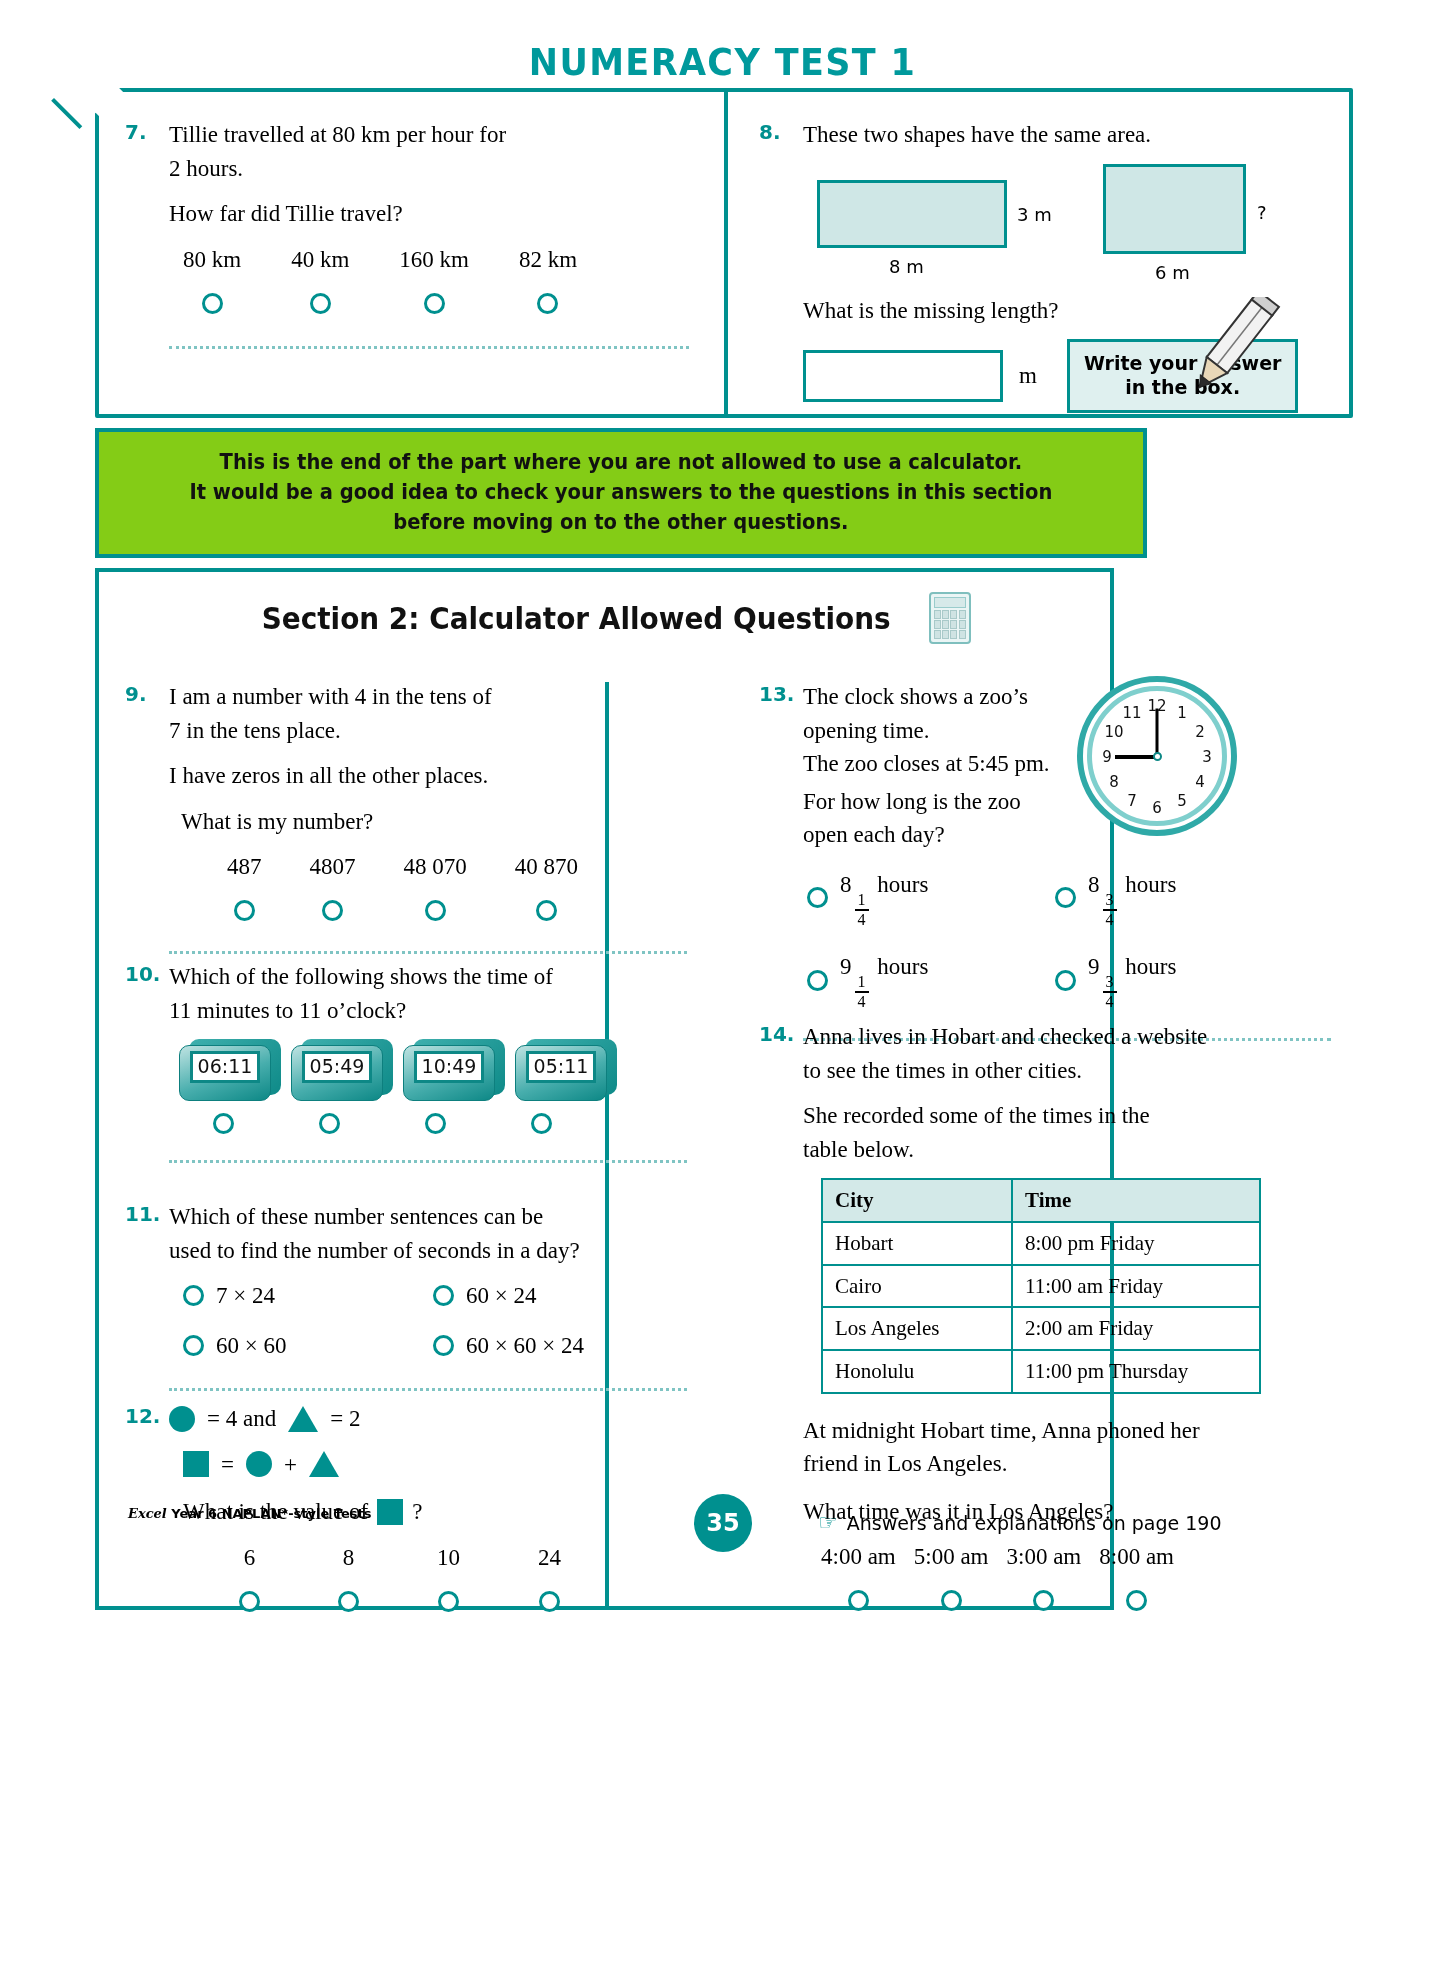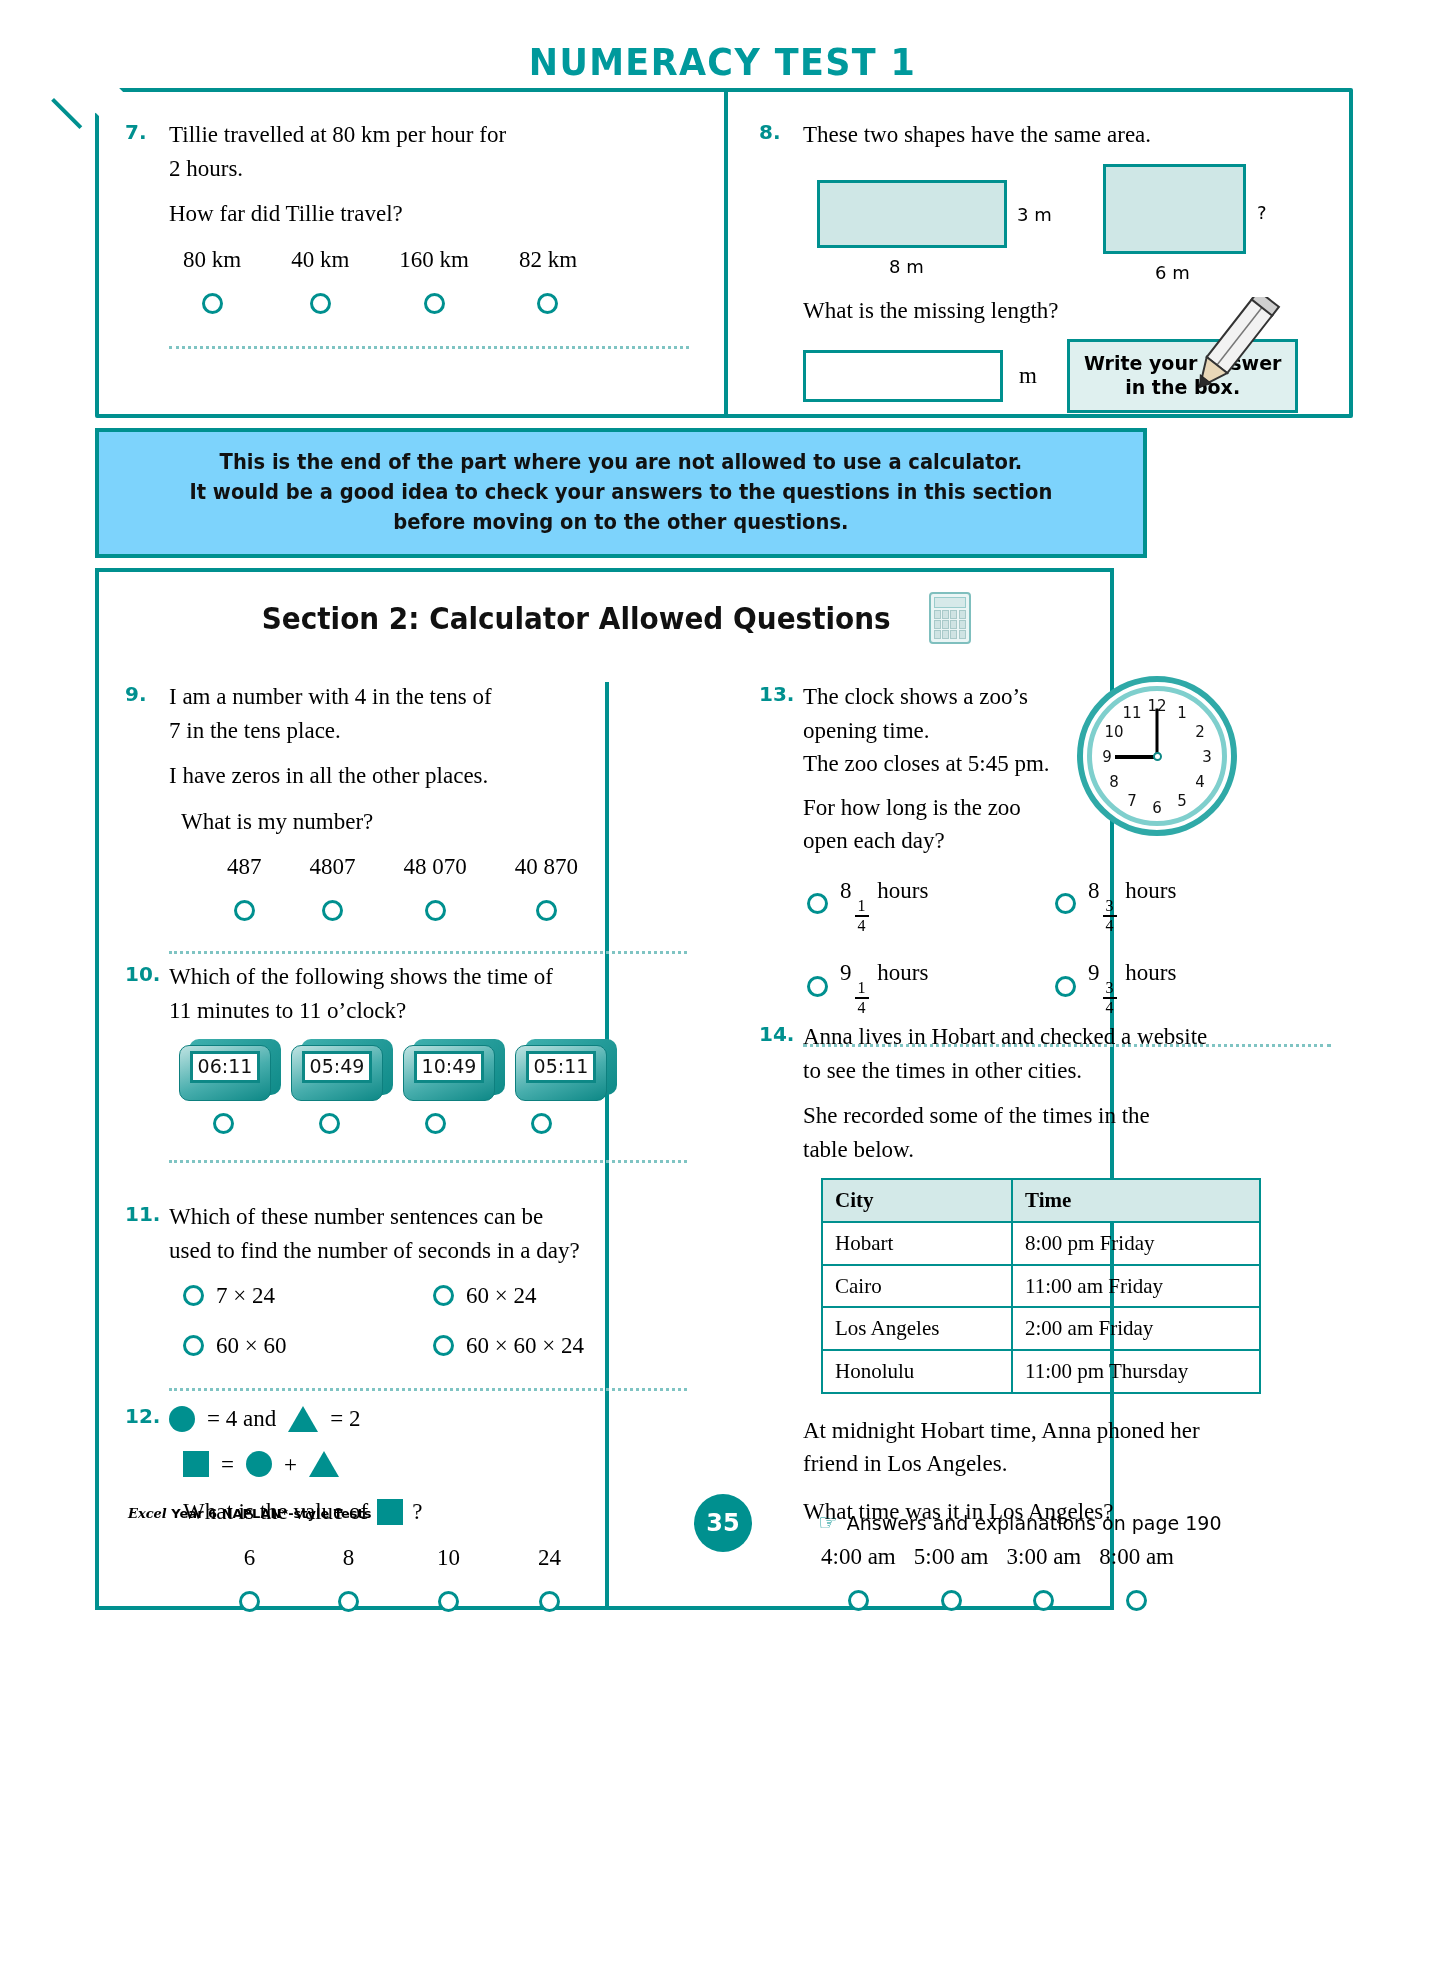--- a/index.html
+++ b/index.html
@@ -49,21 +49,21 @@
     transform-origin: top left;
     transform: rotate(45deg) translate(-22px, 0px);
   }
   .vdiv {
     position:absolute; top:0; bottom:0; left:50%;
     width:4px; background:#00908f;
   }
 
   .banner {
     position:absolute; left:0; top:340px; width:1052px; height:130px;
-    background:#7dd3fc;
+    background:#84cc16;
     border:4px solid #00908f;
     display:flex; align-items:center; justify-content:center;
   }
   .banner p {
     margin:0; text-align:center;
     font-family:"DejaVu Sans", sans-serif;
     font-weight:bold; font-size:21px; line-height:1.42;
     color:#111; transform:scaleX(0.93);
   }
 
@@ -467,21 +467,21 @@
           </div>
         </div>
       </div>
 
       <div class="q" style="left:660px; top:108px; width:570px;">
         <span class="qnum">13.</span>
         <div class="qbody">
           <p style="margin-bottom:0; width:300px;">The clock shows a zoo’s</p>
           <p style="margin-bottom:0; width:300px;">opening time.</p>
           <p style="margin-bottom:0; width:310px;">The zoo closes at 5:45 pm.</p>
-          <p style="margin-bottom:0; margin-top:10px; width:300px;">For how long is the zoo</p>
+          <p style="margin-bottom:0; margin-top:4px; width:300px;">For how long is the zoo</p>
           <p style="width:300px;">open each day?</p>
 
           <div class="aclock" style="left:318px; top:-4px;">
             <div class="ring-out"></div>
             <div class="ring-in"></div>
             <span class="num" style="left:70px; top:20px;">12</span>
             <span class="num" style="left:95px; top:27px;">1</span>
             <span class="num" style="left:113px; top:46px;">2</span>
             <span class="num" style="left:120px; top:71px;">3</span>
             <span class="num" style="left:113px; top:96px;">4</span>

